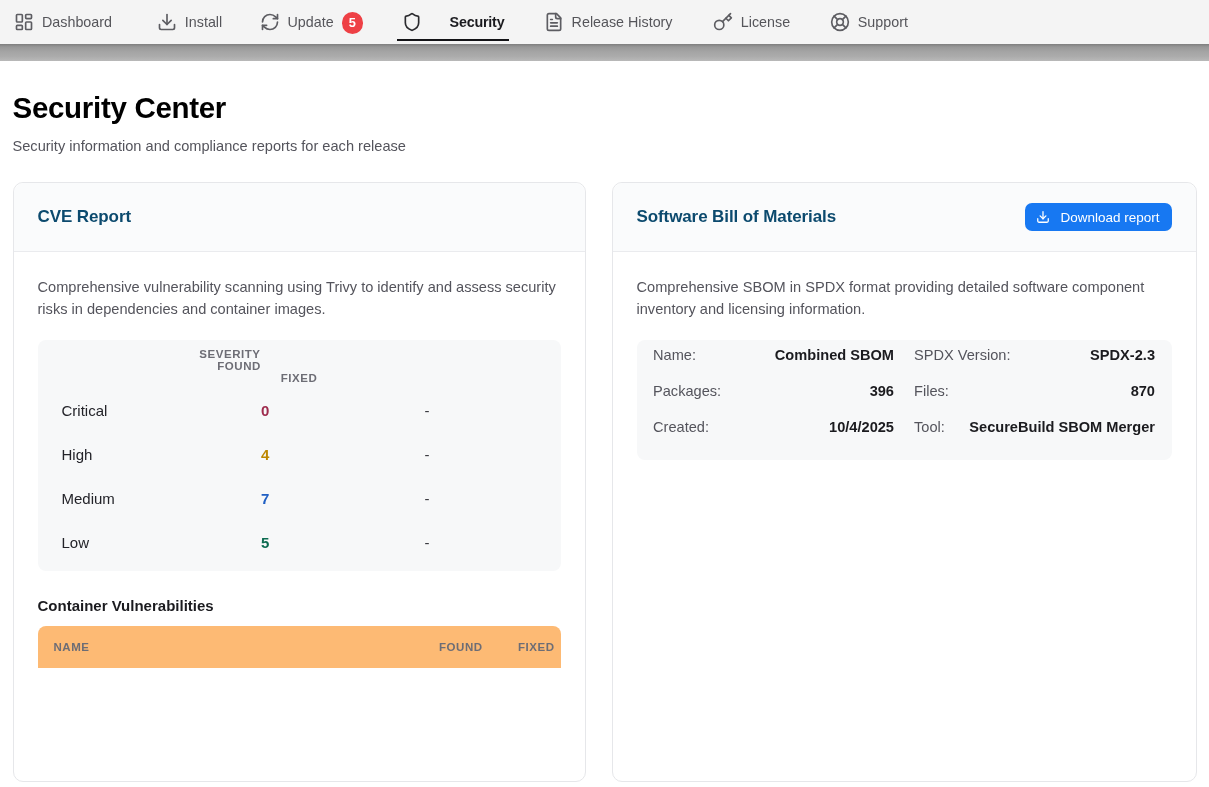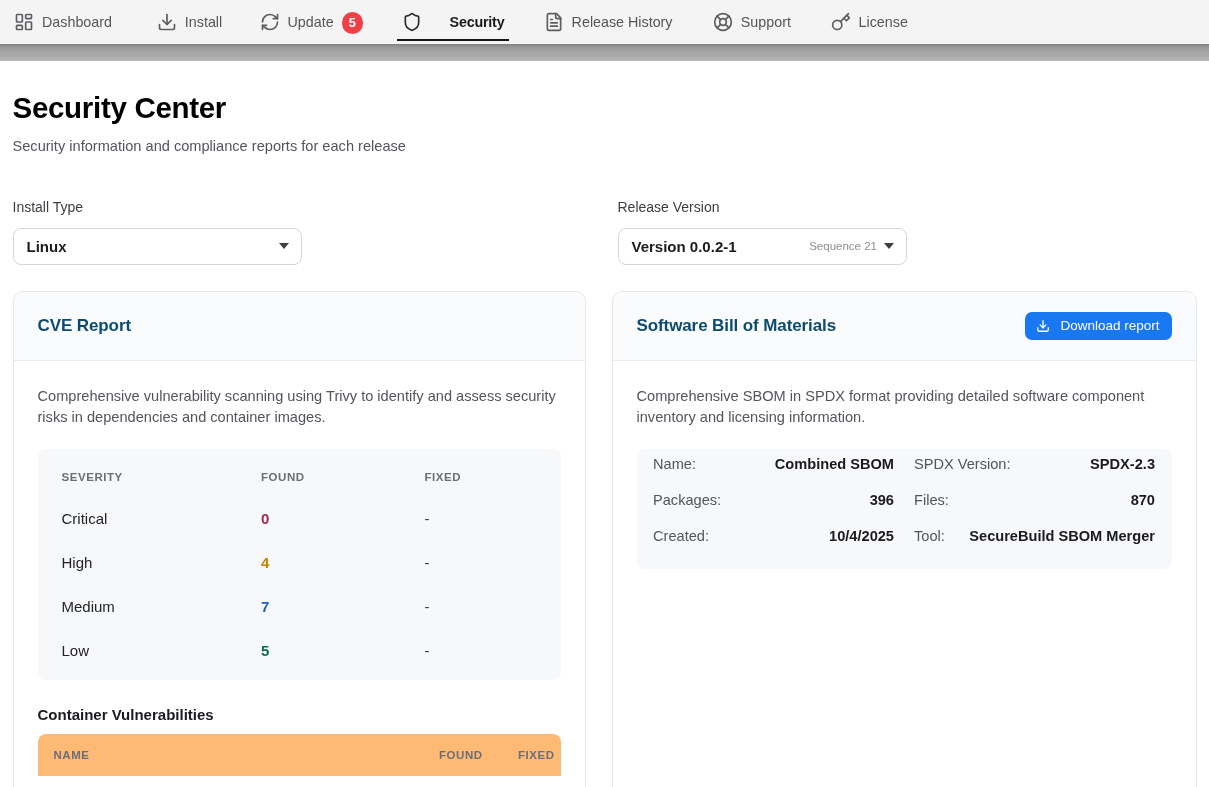--- a/index.html
+++ b/index.html
@@ -45,21 +45,21 @@
   .card { border:1px solid #e6e7ea; border-radius:10px; background:#fff; min-height:600px; }
   .card-header { height:69px; background:#fafbfc; border-bottom:1px solid #eaebee; border-radius:10px 10px 0 0;
     display:flex; align-items:center; justify-content:space-between; padding:0 24px; }
   .card-title { font-size:17px; font-weight:700; color:#0c4a6e; letter-spacing:-0.1px; }
   .card-body { padding:25px 24px 24px; }
   .desc { font-size:14.6px; color:#54545c; line-height:21.5px; margin-bottom:20px; }
 
   
   .sev-box { background:#f7f8f9; border-radius:8px; padding:8px 24px 7px; }
   .sev-row { display:flex; align-items:center; height:44px; }
-  .sev-row.head { height:40px; }
+  .sev-row.head { height:40px;flex-direction:column; }
   .th { font-size:11.5px; font-weight:700; color:#6d6d75; letter-spacing:0.55px; }
   .col-a { width:199.5px; }
   .col-b { width:163.5px; }
   .col-c { flex:1; }
   .sev-name { font-size:15px; color:#232329; }
   .sev-found { font-size:15px; font-weight:700; }
   .sev-fixed { font-size:15px; color:#3c3c42; }
 
   .cv-title { margin:26px 0 11.5px; font-size:15px; font-weight:700; color:#1b1b1f; }
   .cv-head { background:#fdba74; border-radius:8px 8px 0 0; height:42px; display:flex; align-items:center; padding:0 5px 0 16px; }
@@ -121,61 +121,44 @@
         <path d="M15 2H6a2 2 0 0 0-2 2v16a2 2 0 0 0 2 2h12a2 2 0 0 0 2-2V7Z"></path>
         <path d="M14 2v4a2 2 0 0 0 2 2h4"></path>
         <path d="M10 9H8"></path>
         <path d="M16 13H8"></path>
         <path d="M16 17H8"></path>
       </svg>
     <span>Release History</span>
   </div>
   <div class="nav-item">
     <svg viewBox="0 0 24 24" fill="none" stroke-width="2" stroke-linecap="round" stroke-linejoin="round">
+        <circle cx="7.5" cy="15.5" r="5.5"></circle>
+        <path d="m21 2-9.6 9.6"></path>
+        <path d="m15.5 7.5 3 3L22 7l-3-3"></path>
+      </svg>
+    <span>License</span>
+  </div>
+  <div class="nav-item">
+    <svg viewBox="0 0 24 24" fill="none" stroke-width="2" stroke-linecap="round" stroke-linejoin="round">
         <circle cx="12" cy="12" r="10"></circle>
         <path d="m4.93 4.93 4.24 4.24"></path>
         <path d="m14.83 9.17 4.24-4.24"></path>
         <path d="m14.83 14.83 4.24 4.24"></path>
         <path d="m9.17 14.83-4.24 4.24"></path>
         <circle cx="12" cy="12" r="4"></circle>
       </svg>
     <span>Support</span>
   </div>
-  <div class="nav-item">
-    <svg viewBox="0 0 24 24" fill="none" stroke-width="2" stroke-linecap="round" stroke-linejoin="round">
-        <circle cx="7.5" cy="15.5" r="5.5"></circle>
-        <path d="m21 2-9.6 9.6"></path>
-        <path d="m15.5 7.5 3 3L22 7l-3-3"></path>
-      </svg>
-    <span>License</span>
-  </div>
 </nav>
 <div class="gray-strip"></div>
 
 <div class="page">
   <h1 class="page-title">Security Center</h1>
   <div class="page-subtitle">Security information and compliance reports for each release</div>
 
-  <div class="filters">
-    <div>
-      <div class="filter-label">Install Type</div>
-      <div class="select">
-        <span class="select-value">Linux</span>
-        <span class="caret"></span>
-      </div>
-    </div>
-    <div>
-      <div class="filter-label">Release Version</div>
-      <div class="select">
-        <span class="select-value">Version 0.0.2-1</span>
-        <span class="select-meta">Sequence 21</span>
-        <span class="caret"></span>
-      </div>
-    </div>
-  </div>
 
   <div class="cards">
 
     <section class="card">
       <div class="card-header">
         <span class="card-title">CVE Report</span>
       </div>
       <div class="card-body">
         <p class="desc">Comprehensive vulnerability scanning using Trivy to identify and assess security risks in dependencies and container images.</p>
 

